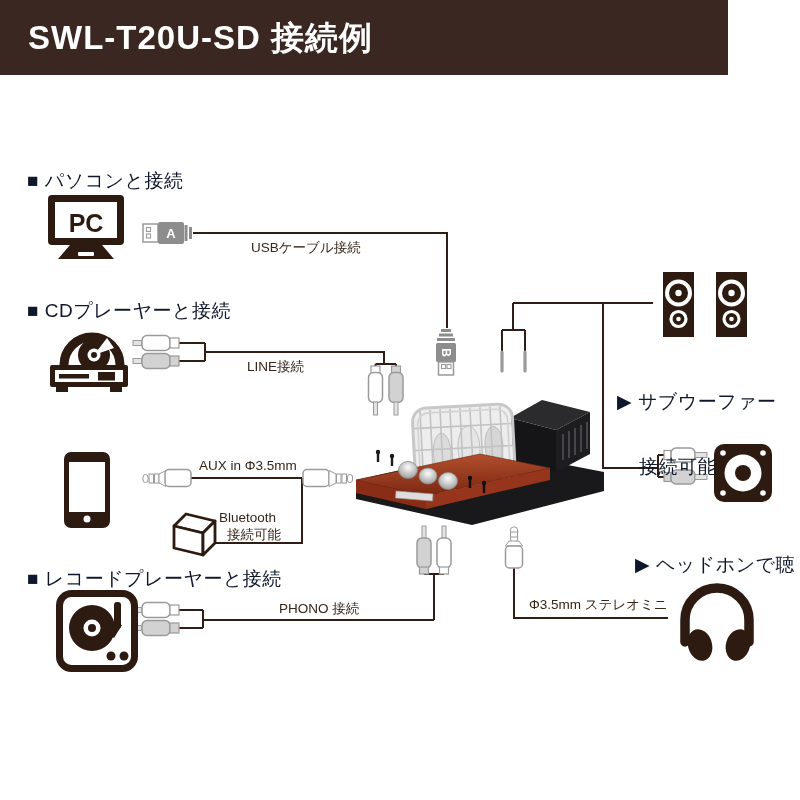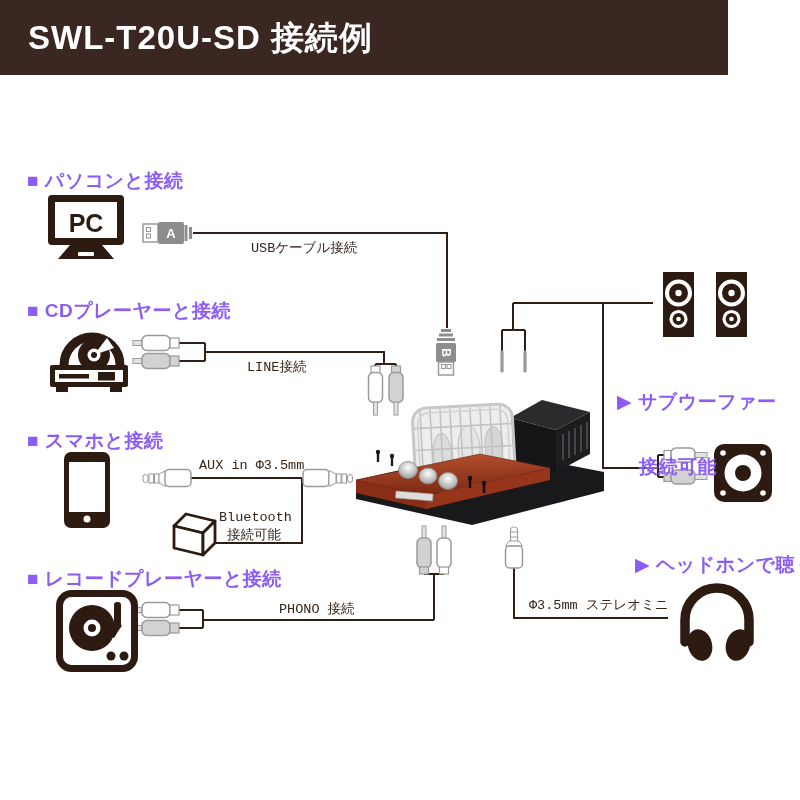--- a/index.html
+++ b/index.html
@@ -6,25 +6,25 @@
   .canvas {
     position:relative; width:800px; height:800px; background:#ffffff;
     font-family:"Liberation Sans","DejaVu Sans",sans-serif; overflow:hidden;
   }
   .titlebar { position:absolute; left:0; top:0; width:728px; height:75px; background:#3a2721; }
   .title {
     position:absolute; left:28px; top:0; height:75px; line-height:75px;
     color:#ffffff; font-size:33px; font-weight:bold; letter-spacing:1px; white-space:nowrap;
   }
   .heading {
-    position:absolute; color:#8b5cf6; font-size:19px; font-weight:bold;
+    position:absolute; color:#0f172a; font-size:19px; font-weight:normal;
     white-space:nowrap; letter-spacing:0.5px;
   }
   .lbl {
-    position:absolute; color:#362519; font-size:13.5px; white-space:nowrap;font-family:Liberation Mono, monospace;
+    position:absolute; color:#362519; font-size:13.5px; white-space:nowrap;
   }
   svg.diagram { position:absolute; left:0; top:0; }
 </style>
 </head>
 <body>
 
 <div class="canvas">
 
   <svg class="diagram" width="800" height="800" viewBox="0 0 800 800">
     <defs>
@@ -266,21 +266,20 @@
       <ellipse cx="61" cy="69" rx="12" ry="16" fill="#2d1a10" transform="rotate(16 61 69)"></ellipse>
     </g>
   </svg>
 
   <div class="titlebar">
     <div class="title">SWL-T20U-SD 接続例</div>
   </div>
 
   <div class="heading" style="left:27px; top:168px;">■ パソコンと接続</div>
   <div class="heading" style="left:27px; top:298px;">■ CDプレーヤーと接続</div>
-  <div class="heading" style="left:27px; top:428px;">■ スマホと接続</div>
   <div class="heading" style="left:27px; top:566px;">■ レコードプレーヤーと接続</div>
 
   <div class="heading" style="left:617px; top:389px;">▶ サブウーファー</div>
   <div class="heading" style="left:639px; top:410px;margin-top:44px;">接続可能</div>
   <div class="heading" style="left:635px; top:552px;">▶ ヘッドホンで聴く</div>
 
   <div class="lbl" style="left:251px; top:239px;">USBケーブル接続</div>
   <div class="lbl" style="left:247px; top:358px;">LINE接続</div>
   <div class="lbl" style="left:199px; top:458px;">AUX in Φ3.5mm</div>
   <div class="lbl" style="left:219px; top:510px;">Bluetooth</div>

